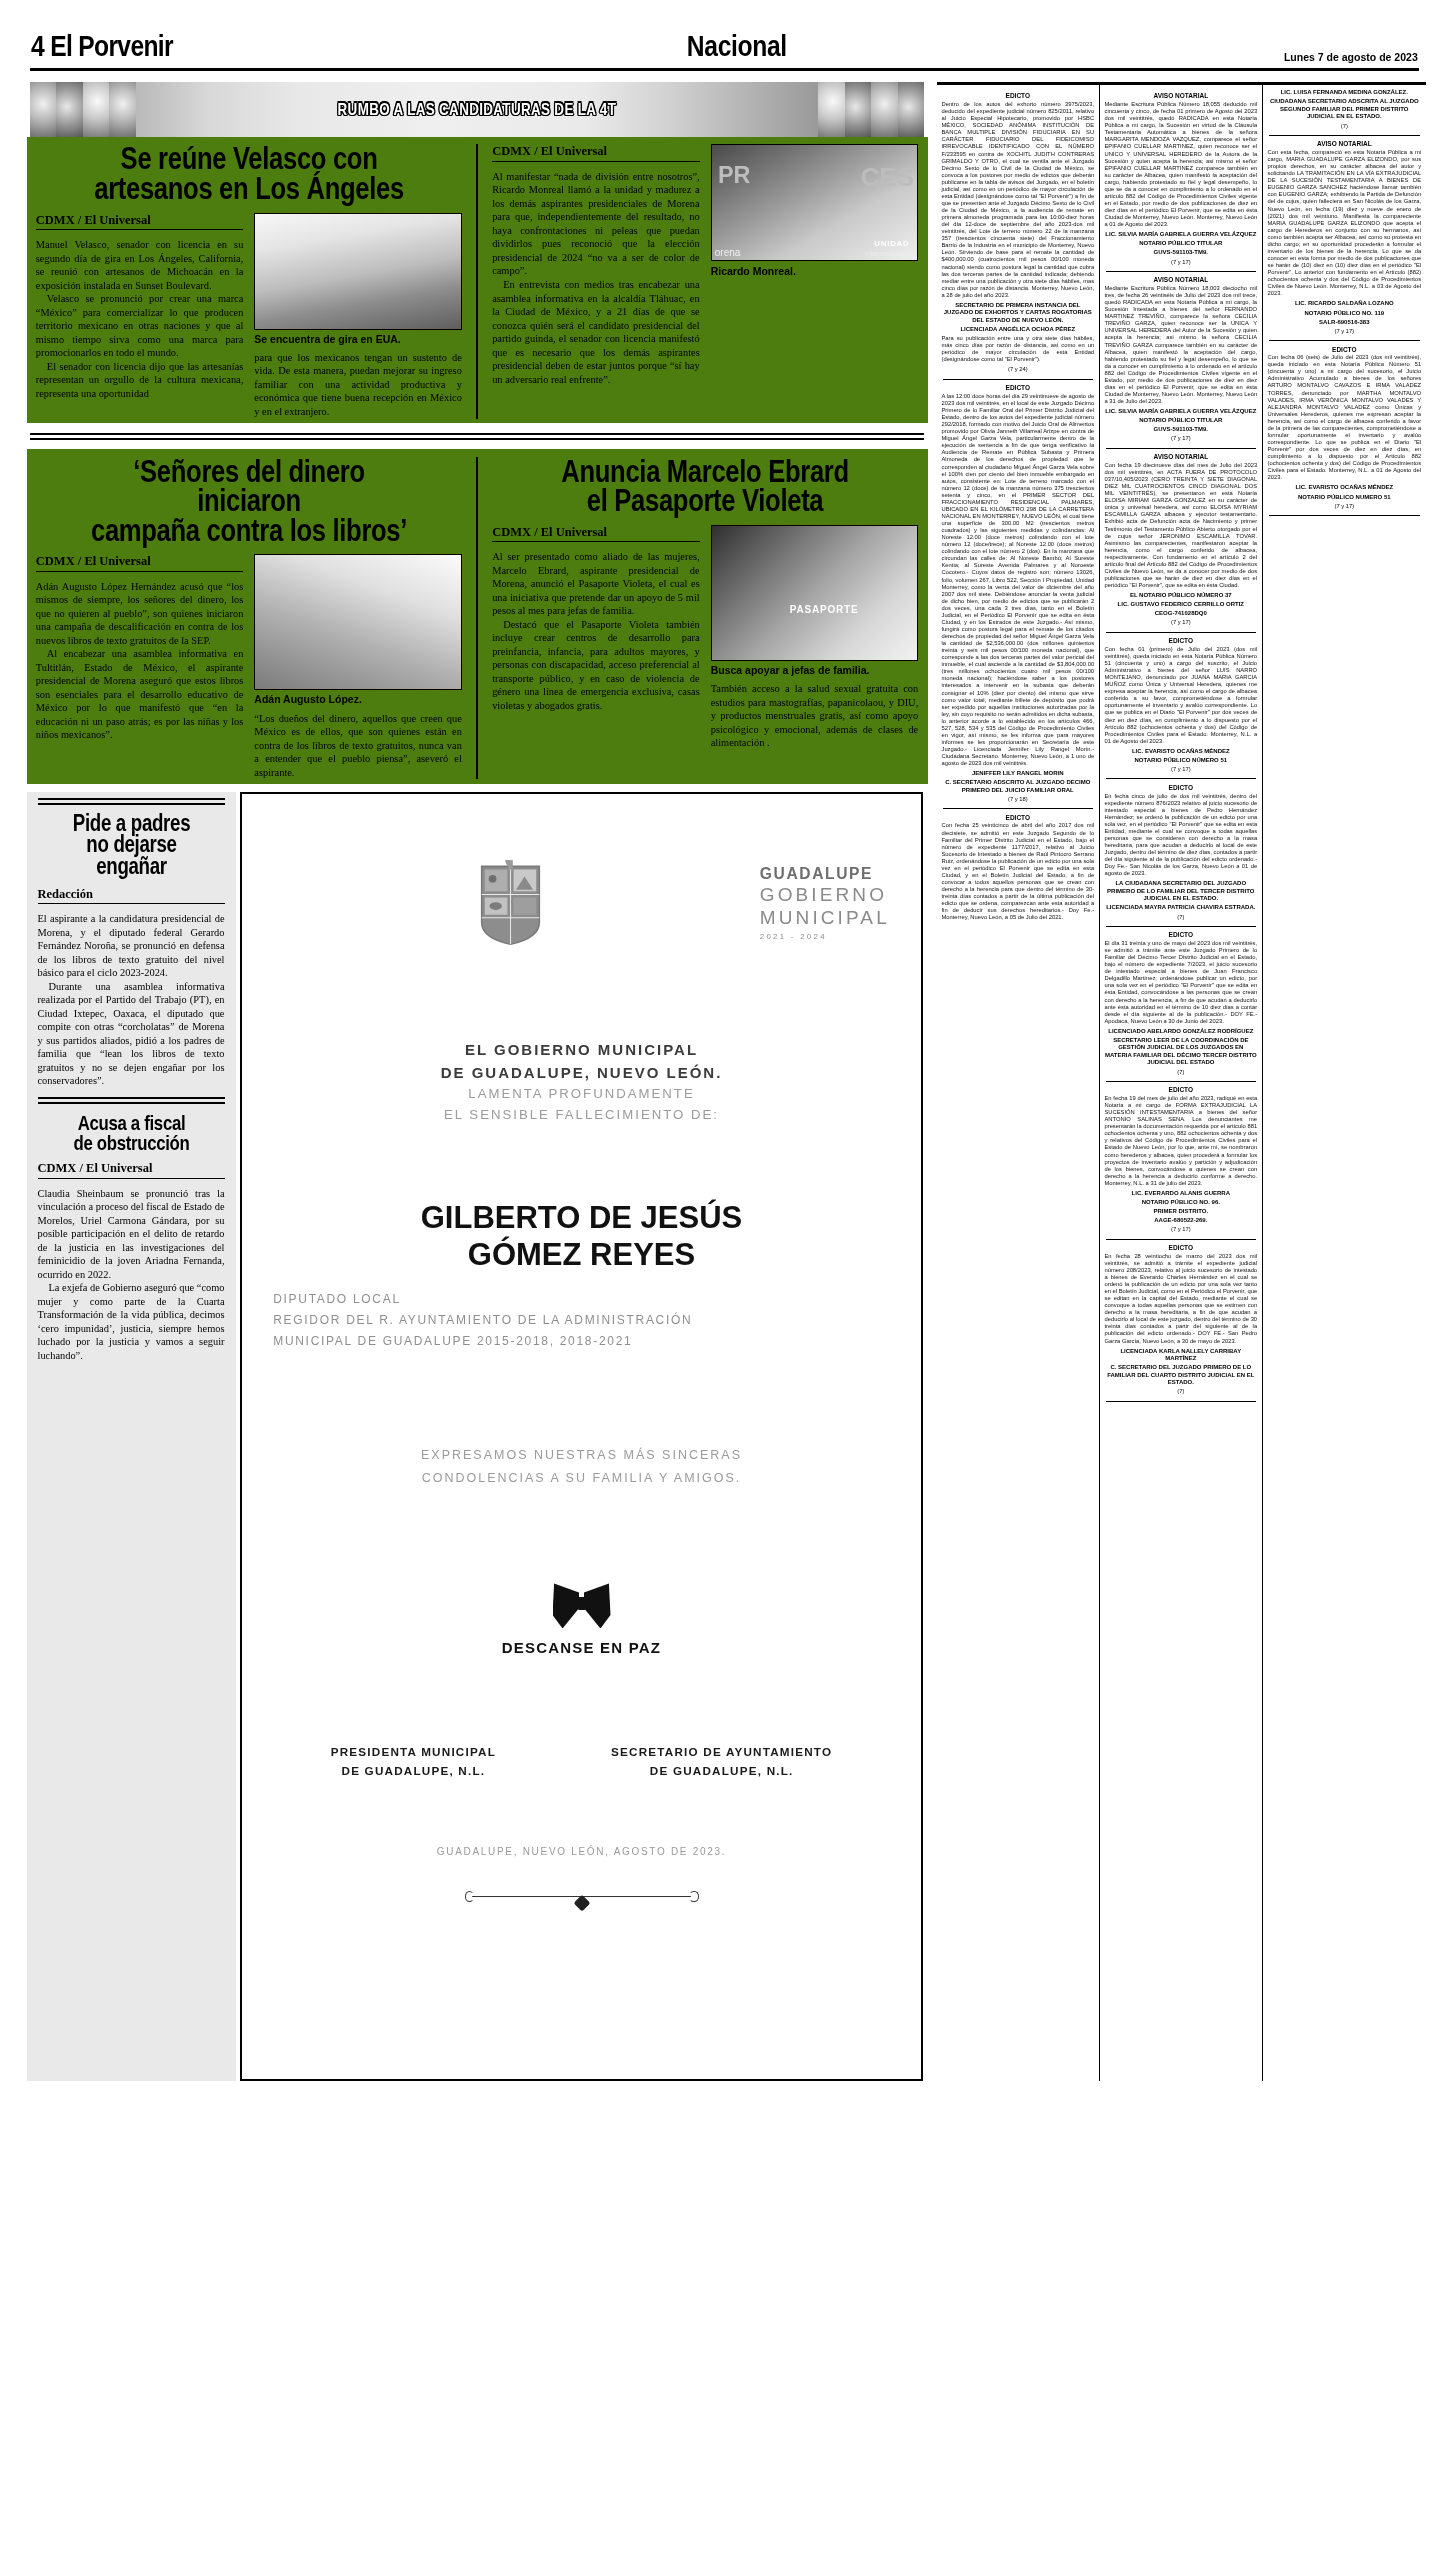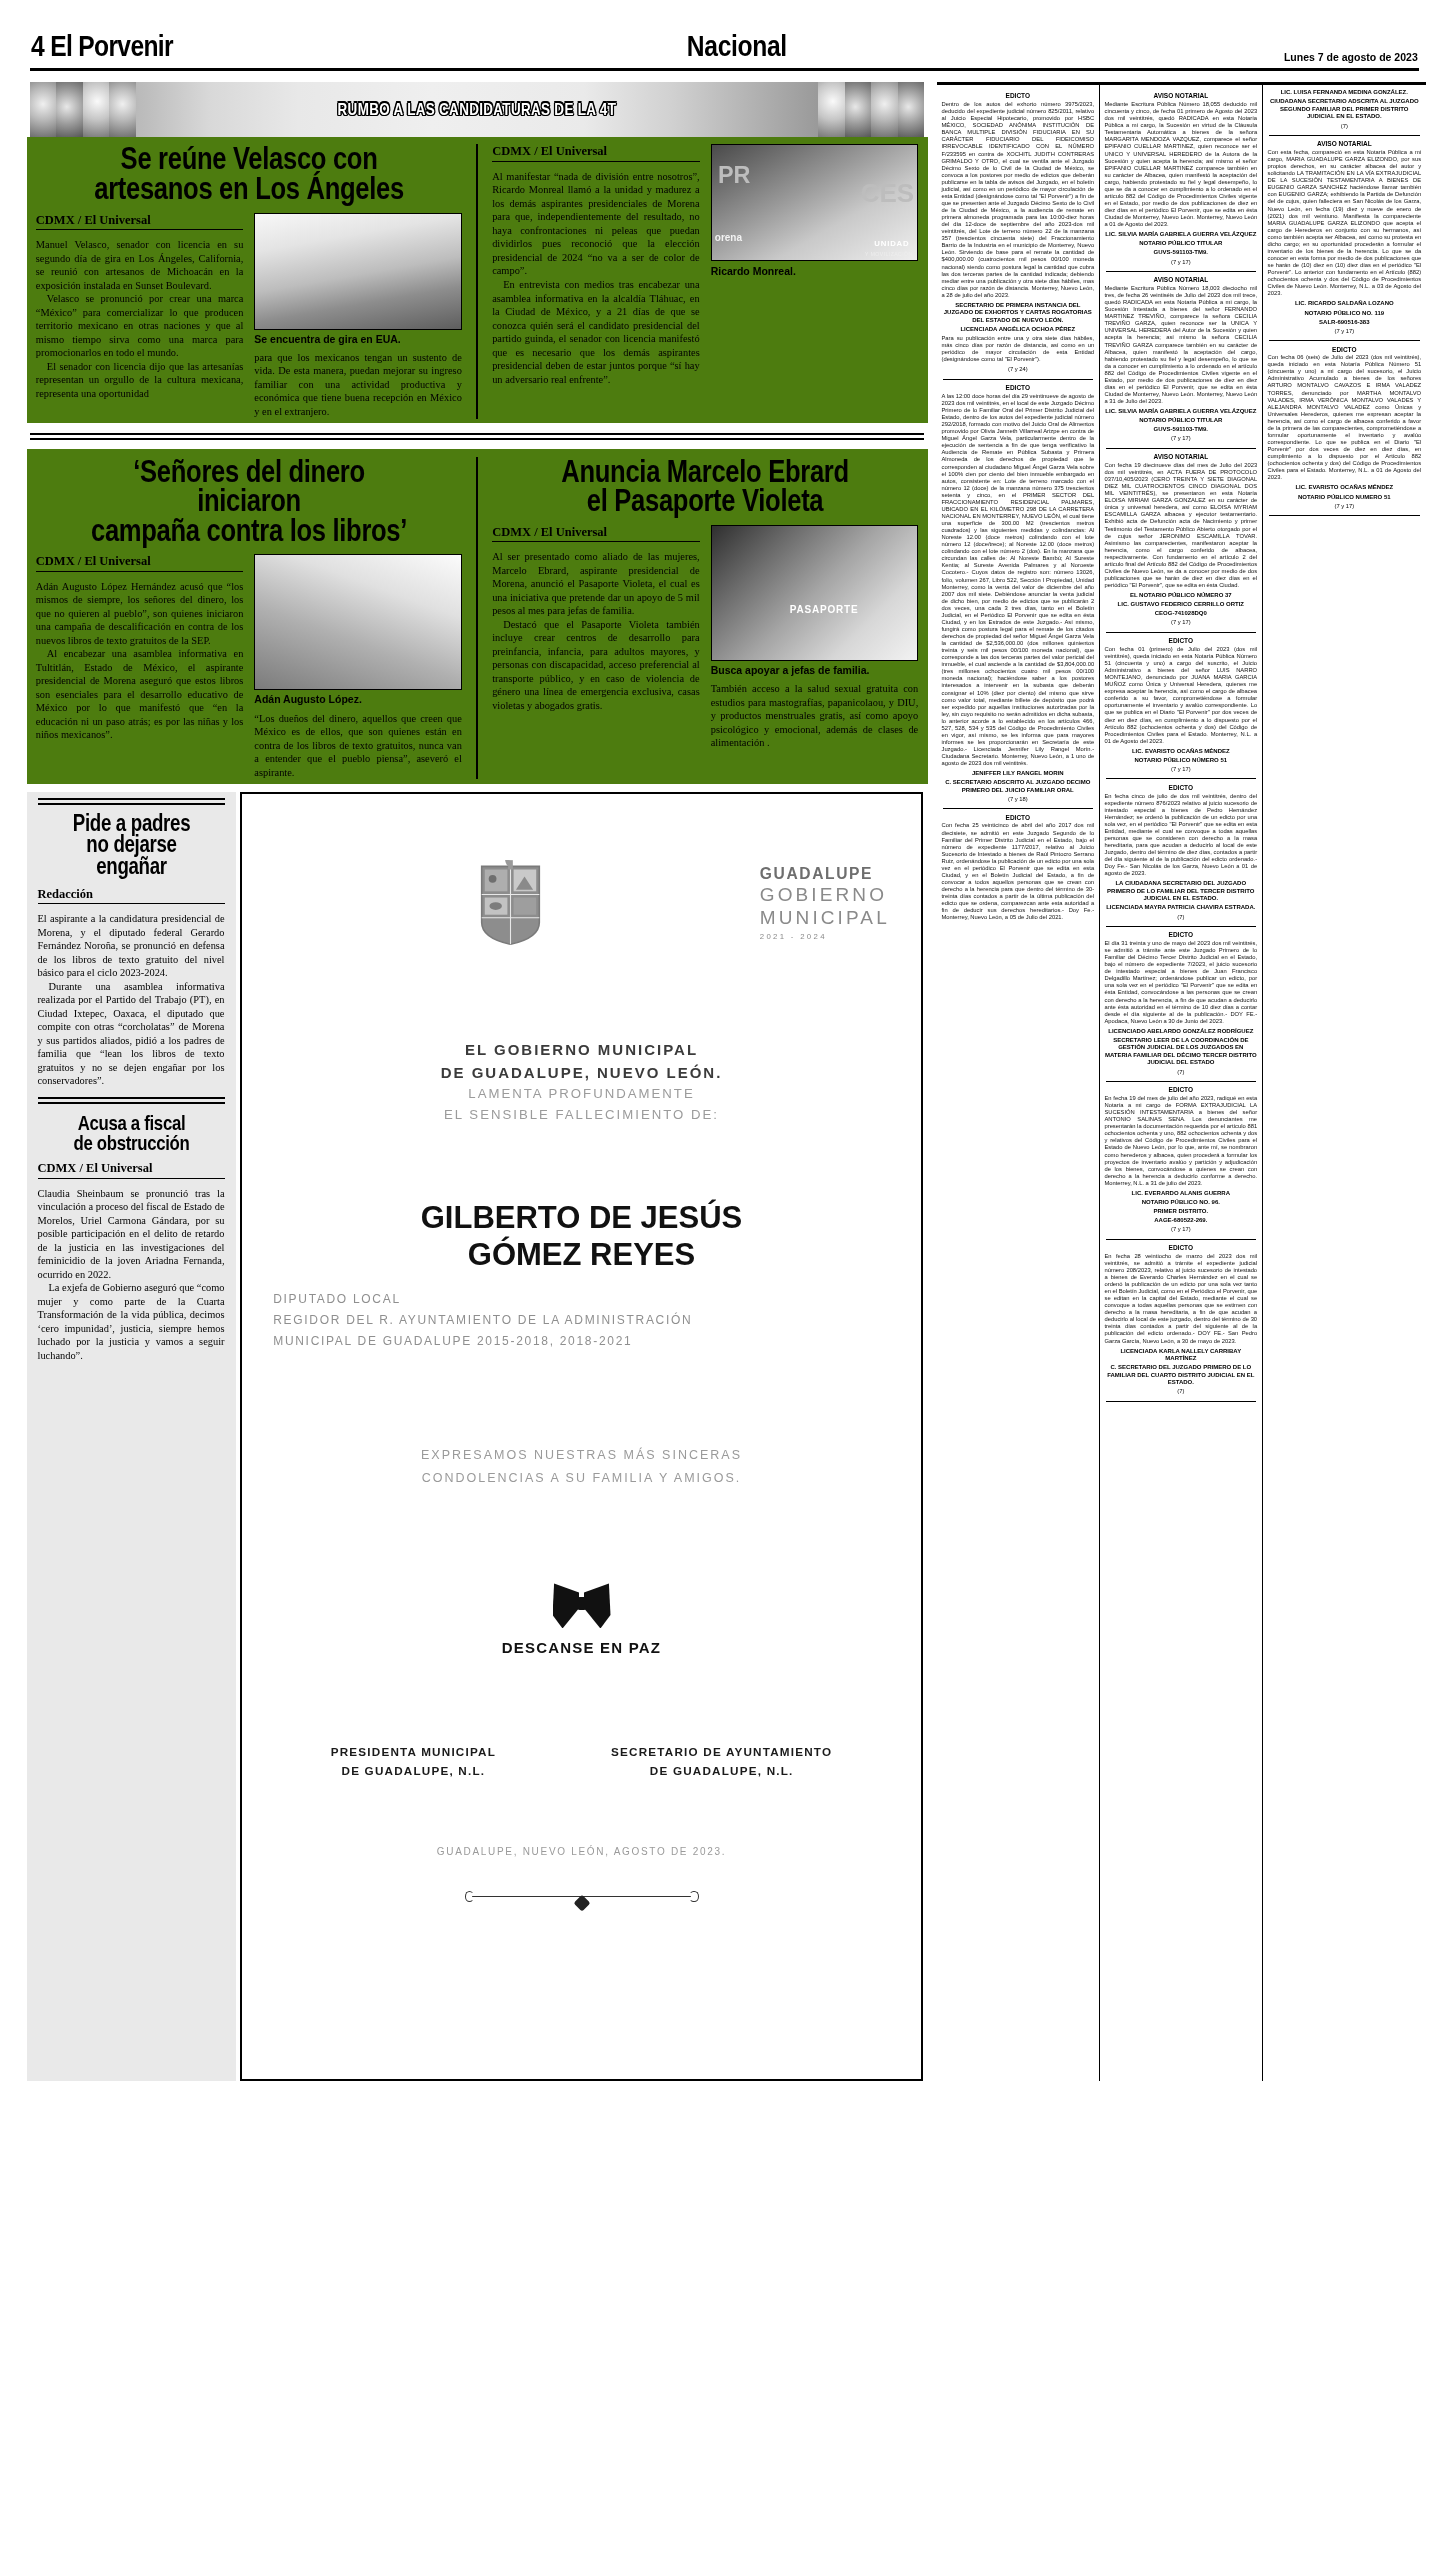--- a/index.html
+++ b/index.html
@@ -211,22 +211,22 @@
           <div class="cols2">
             <div>
               <span class="byline full">CDMX / El Universal</span>
               <p class="body">Al manifestar “nada de división entre nosotros”, Ricardo Monreal llamó a la unidad y madurez a los demás aspirantes presidenciales de Morena para que, independientemente del resultado, no haya confrontaciones ni peleas que puedan dividirlos pues reconoció que la elección presidencial de 2024 “no va a ser de color de campo”.</p>
               <p class="body">En entrevista con medios tras encabezar una asamblea informativa en la alcaldía Tláhuac, en la Ciudad de México, y a 21 días de que se conozca quién será el candidato presidencial del partido guinda, el senador con licencia manifestó que es necesario que los demás aspirantes presidencial deben de estar juntos porque “sí hay un adversario real enfrente”.</p>
             </div>
             <div>
               <div class="figure photo-b" style="height:117px;">
                 <div class="ph-overlay">
                   <div style="position:absolute;left:6.2px;top:17px;font-family:'Liberation Sans',sans-serif;font-weight:bold;font-size:23.4px;color:#bdbdbd;">PR</div>
-                  <div style="position:absolute;right:3.1px;top:17px;font-family:'Liberation Sans',sans-serif;font-weight:bold;font-size:26px;color:#bdbdbd;margin-top:16px;">CES</div>
-                  <div style="position:absolute;left:3.1px;bottom:17px;font-family:'Liberation Sans',sans-serif;font-weight:bold;font-size:10px;color:#f2f2f2;">orena</div>
+                  <div style="position:absolute;right:3.1px;top:17px;font-family:'Liberation Sans',sans-serif;font-weight:bold;font-size:26px;color:#bdbdbd;">CES</div>
+                  <div style="position:absolute;left:3.1px;bottom:2px;font-family:'Liberation Sans',sans-serif;font-weight:normal;font-size:10px;color:#f2f2f2;">orena</div>
                   <div style="position:absolute;right:7.8px;bottom:12.5px;font-family:'Liberation Sans',sans-serif;font-weight:bold;font-size:7.8px;color:#fff;letter-spacing:0.8px;">UNIDAD</div>
                   <div style="position:absolute;right:4.7px;bottom:3.9px;font-family:'Liberation Sans',sans-serif;font-size:5px;color:#eee;letter-spacing:0.5px;">Y MOVILIZACIÓN</div>
                 </div>
               </div>
               <div class="figcap">Ricardo Monreal.</div>
             </div>
           </div>
         </div>
       </div>
 

